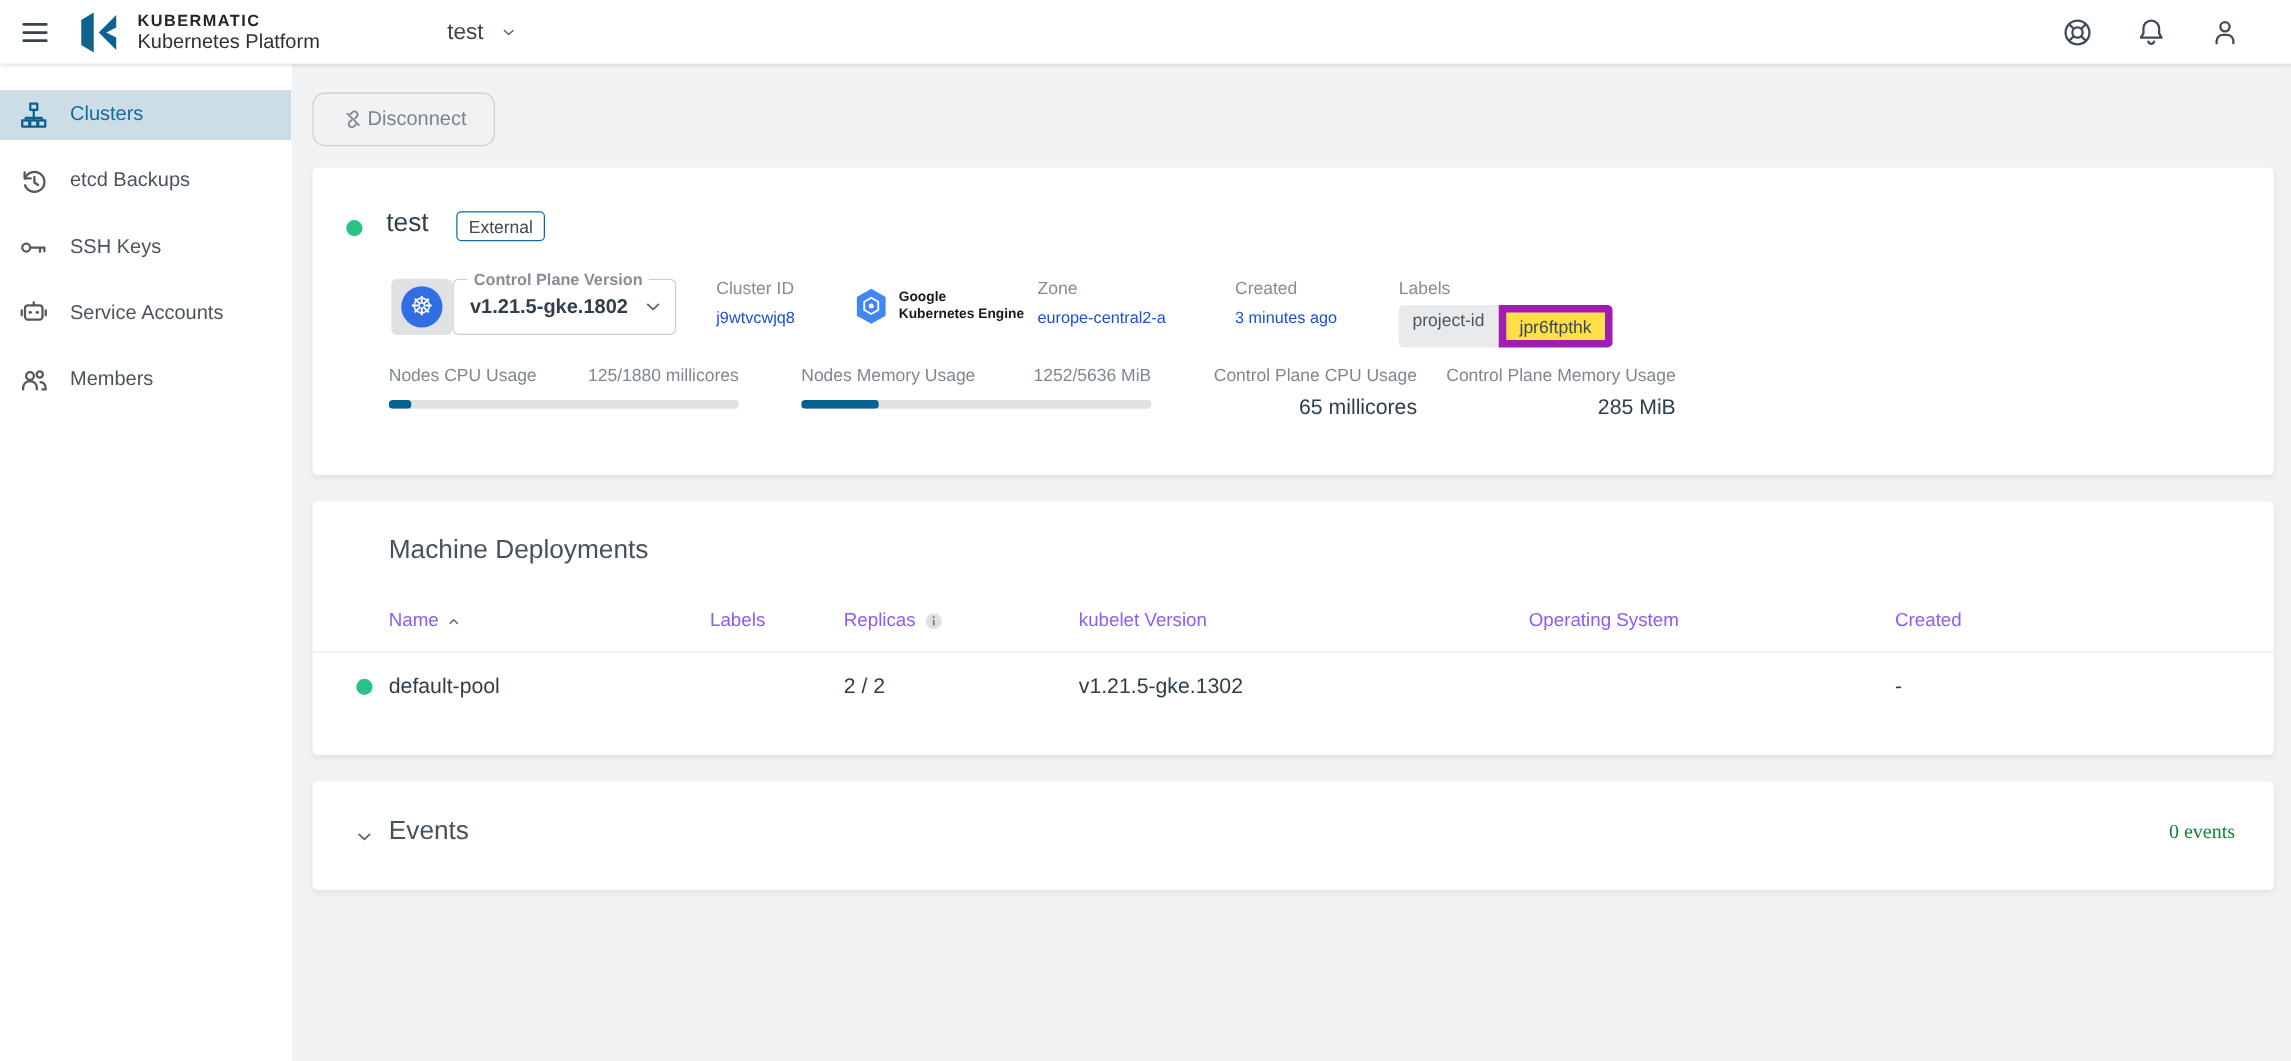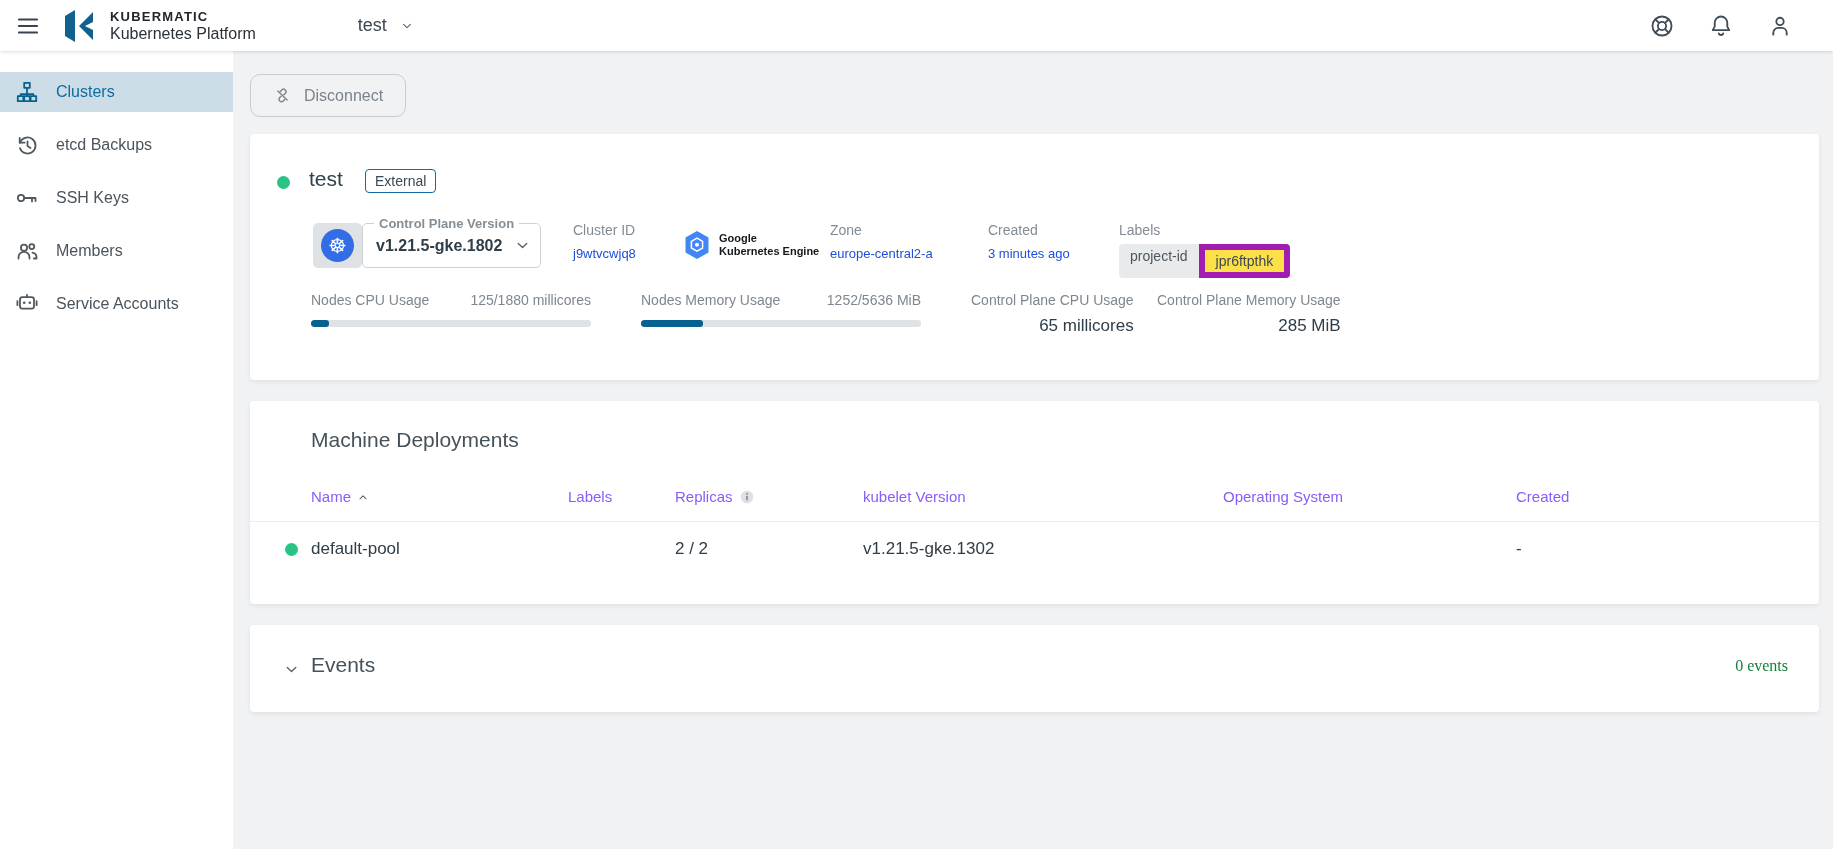--- a/index.html
+++ b/index.html
@@ -24,21 +24,21 @@
   .sidebar { position:fixed; top:51px; left:0; width:233px; height:798px; background:#fff; padding-top:21px; }
   .side-item { height:40px; margin-bottom:13px; display:flex; align-items:center; padding-left:15px; cursor:pointer; color:#4b545c; }
   .side-item .s-icon { width:24px; height:24px; color:#51595f; flex:0 0 24px; }
   .side-item .s-label { margin-left:17px; font-size:16px; }
   .side-item.active { background:#cddde7; color:#0d6ca0; }
   .side-item.active .s-icon { color:#07618f; }
 
   
   .content { position:absolute; top:51px; left:233px; width:1600px; padding-left:17px; }
   .toolbar { margin-top:23px; height:43px; }
-  .btn-disconnect { display:inline-flex; align-items:center; gap:12px; height:43px; padding:0 22px;
+  .btn-disconnect { display:inline-flex; align-items:center; gap:2px; height:43px; padding:0 22px;
     border:1px solid #c8cdd1; border-radius:10px; background:transparent; color:#79838c;
     font-size:16px; font-family:inherit; cursor:pointer; }
   .card { background:#fff; border-radius:4px; box-shadow:0 2px 4px rgba(30,40,50,.08); width:1569px; position:relative; }
 
   
   .cluster-card { margin-top:17px; height:246px; }
   .dot { width:13px; height:13px; border-radius:50%; background:#29c485; }
   .cluster-dot { position:absolute; left:27px; top:42px; }
   .cluster-title { position:absolute; left:59px; top:33px; font-size:21px; color:#30404a; }
   .badge-external { position:absolute; left:115px; top:35px; font-size:14px; color:#3c4852;
@@ -157,36 +157,36 @@
   </div>
   <div class="side-item">
     <svg class="stroked s-icon" viewBox="0 0 24 24">
       <circle cx="6" cy="12" r="3.2"></circle>
         <path d="M9.2 12h11.3M17 12v3.5M20.5 12v3"></path>
     </svg>
     <span class="s-label">SSH Keys</span>
   </div>
   <div class="side-item">
     <svg class="stroked s-icon" viewBox="0 0 24 24">
-      <circle cx="9" cy="8.8" r="3.1"></circle>
-        <path d="M3.5 19.5v-1.2a5.5 5.5 0 0 1 11 0v1.2"></path>
-      <circle cx="16.8" cy="7.6" r="2.5"></circle>
-        <path d="M17.5 13.7a4.8 4.8 0 0 1 4 4.6v1.2h-2.6"></path>
-    </svg>
-    <span class="s-label">Members</span>
-  </div>
-  <div class="side-item">
-    <svg class="stroked s-icon" viewBox="0 0 24 24">
       <path d="M12 2.8v2.4"></path>
         <rect x="5" y="5.2" width="14" height="11.5" rx="2.4"></rect>
       <path d="M2.4 9.2v4M21.6 9.2v4"></path>
       <circle cx="9.2" cy="10.8" r="1.3" fill="currentColor" stroke="none"></circle>
       <circle cx="14.8" cy="10.8" r="1.3" fill="currentColor" stroke="none"></circle>
     </svg>
     <span class="s-label">Service Accounts</span>
+  </div>
+  <div class="side-item">
+    <svg class="stroked s-icon" viewBox="0 0 24 24">
+      <circle cx="9" cy="8.8" r="3.1"></circle>
+        <path d="M3.5 19.5v-1.2a5.5 5.5 0 0 1 11 0v1.2"></path>
+      <circle cx="16.8" cy="7.6" r="2.5"></circle>
+        <path d="M17.5 13.7a4.8 4.8 0 0 1 4 4.6v1.2h-2.6"></path>
+    </svg>
+    <span class="s-label">Members</span>
   </div>
 </div>
 
 <div class="content">
 
   <div class="toolbar">
     <button class="btn-disconnect">
       <svg class="stroked" width="19" height="19" viewBox="0 0 24 24" style="color:#7d8790">
         <path d="M9.3 6.8l1.8-1.8a3.1 3.1 0 0 1 4.4 4.4l-1.8 1.8"></path>
         <path d="M14.7 17.2l-1.8 1.8a3.1 3.1 0 0 1-4.4-4.4l1.8-1.8"></path>

